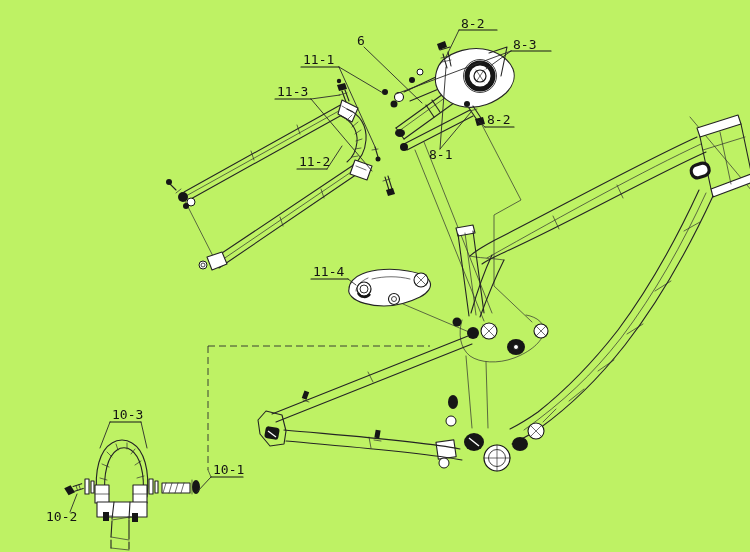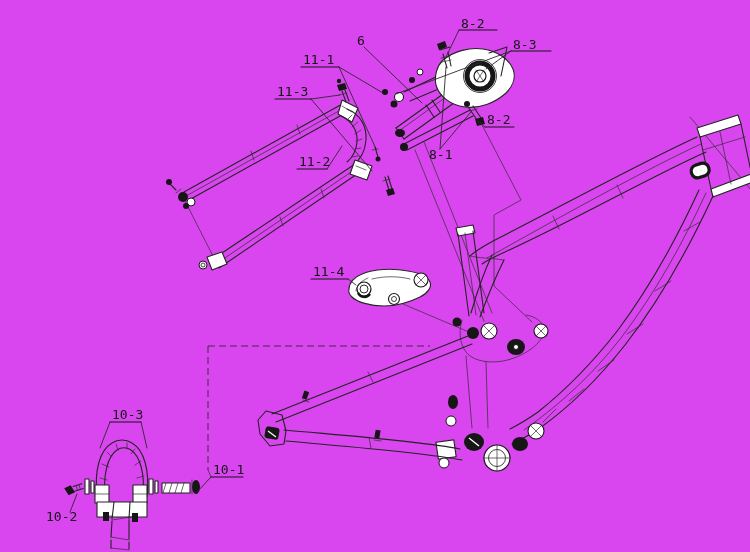--- a/index.html
+++ b/index.html
@@ -1,17 +1,17 @@
 <!DOCTYPE html>
 <html><head>
 <meta charset="utf-8">
 <style>
   html,body{margin:0;padding:0;background:#ffffff;}
   .canvas{
-    position:relative;width:750px;height:552px;background:#d946ef;
+    position:relative;width:750px;height:552px;background:#bef264;
     font-family:"DejaVu Sans Mono",monospace;overflow:hidden;
   }
   svg{position:absolute;left:0;top:0;}
   .ln{fill:none;stroke:#242424;stroke-width:1.1;stroke-linecap:round;stroke-linejoin:round;}
   .lt{fill:none;stroke:#2e2e2e;stroke-width:0.7;stroke-linecap:round;}
   .wf{fill:#ffffff;stroke:#242424;stroke-width:1.1;stroke-linejoin:round;}
   .blk{fill:#161616;stroke:none;}
   .ring{fill:#ffffff;stroke:#161616;}
   .dash{fill:none;stroke:#2e2e2e;stroke-width:0.9;stroke-dasharray:7 4;}
   .leader{fill:none;stroke:#2a2a2a;stroke-width:0.9;stroke-linecap:round;}

